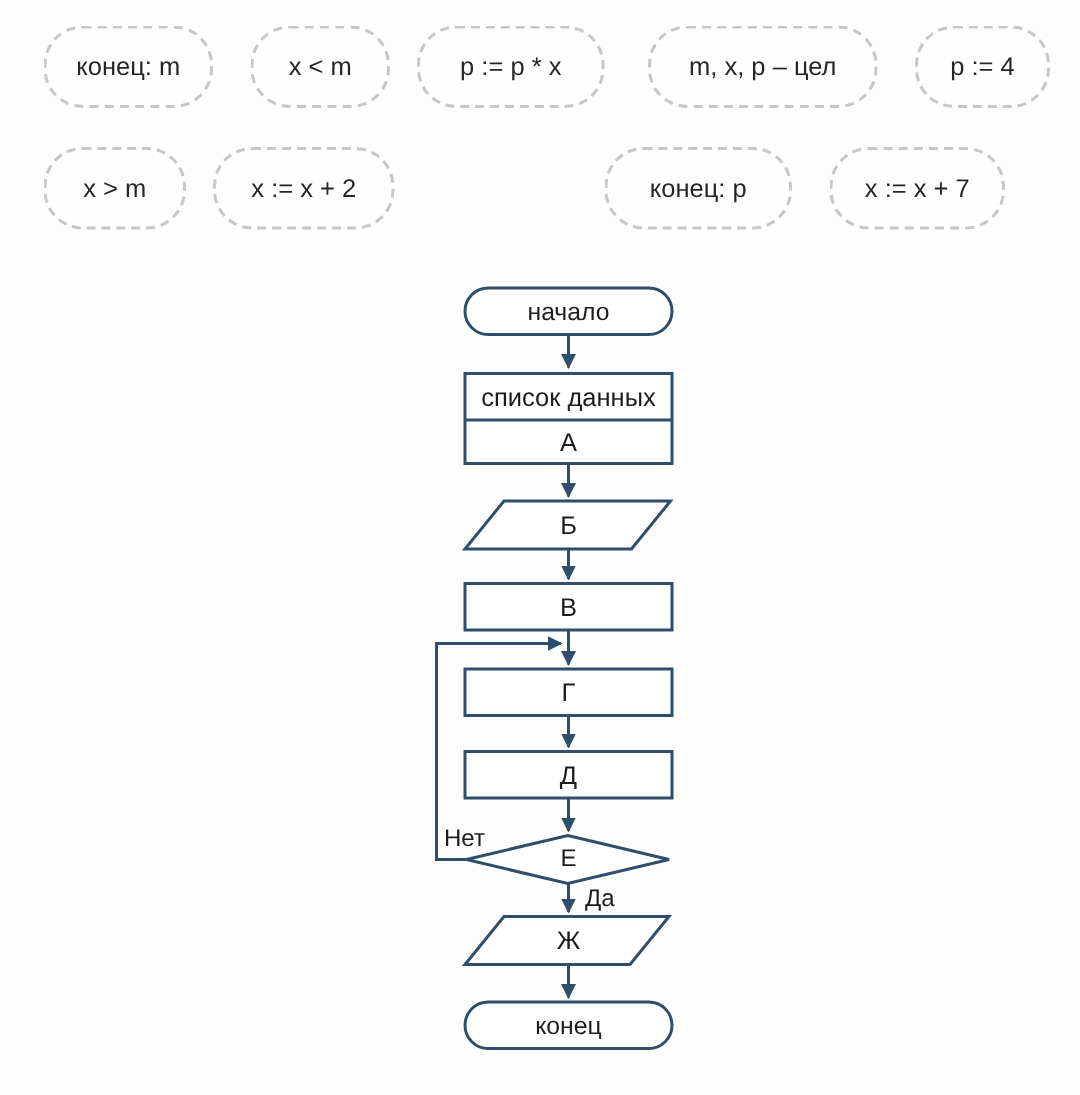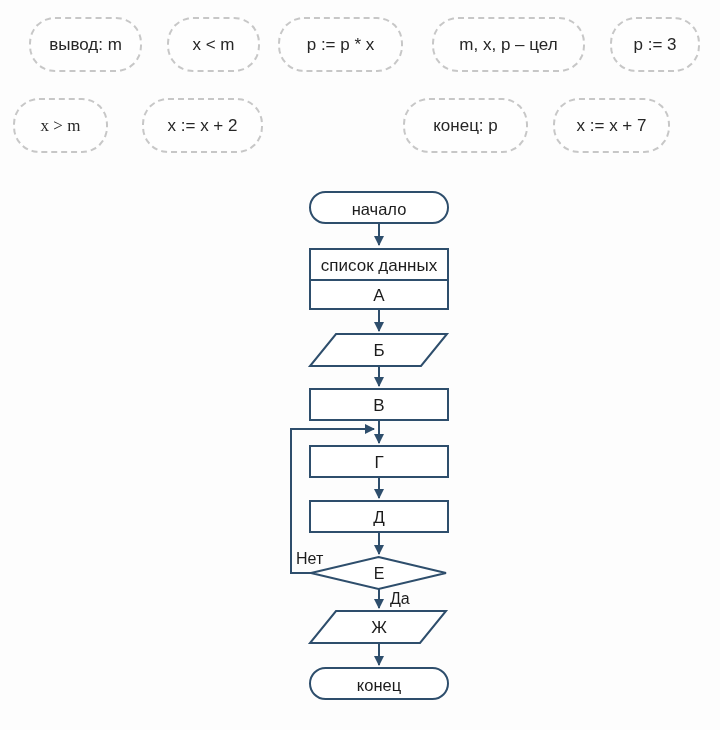--- a/index.html
+++ b/index.html
@@ -63,26 +63,26 @@
   }
   .fs-node  { font-size: 16.5px; }
   .fs-slot  { font-size: 17px; }
   .fs-branch{ font-size: 16px; }
 </style>
 </head>
 <body>
 
 <div id="app">
 
-  <div class="chip" style="left:29px;  top:17px; width:113px;">вывод: m</div>
+  <div class="chip" style="left:29px;  top:17px; width:113px;">конец: m</div>
   <div class="chip" style="left:167px; top:17px; width:93px;">x &lt; m</div>
   <div class="chip" style="left:278px; top:17px; width:125px;">p := p * x</div>
   <div class="chip" style="left:432px; top:17px; width:153px;text-align:right;">m, x, p – цел</div>
-  <div class="chip" style="left:610px; top:17px; width:90px;">p := 3</div>
-  <div class="chip" style="left:13px;  top:98px; width:95px;font-family:Liberation Serif, serif;">x &gt; m</div>
+  <div class="chip" style="left:610px; top:17px; width:90px;">p := 4</div>
+  <div class="chip" style="left:29px;  top:98px; width:95px;">x &gt; m</div>
   <div class="chip" style="left:142px; top:98px; width:121px;">x := x + 2</div>
   <div class="chip" style="left:403px; top:98px; width:125px;">конец: p</div>
   <div class="chip" style="left:553px; top:98px; width:117px;">x := x + 7</div>
 
   <svg id="flowchart" width="720" height="730" viewBox="0 0 720 730">
     <defs>
       <marker id="arrow" viewBox="0 0 10 10" refX="9" refY="5" markerWidth="5" markerHeight="5" orient="auto-start-reverse">
         <path d="M0,0 L10,5 L0,10 z" fill="#2e4e6c"></path>
       </marker>
     </defs>

